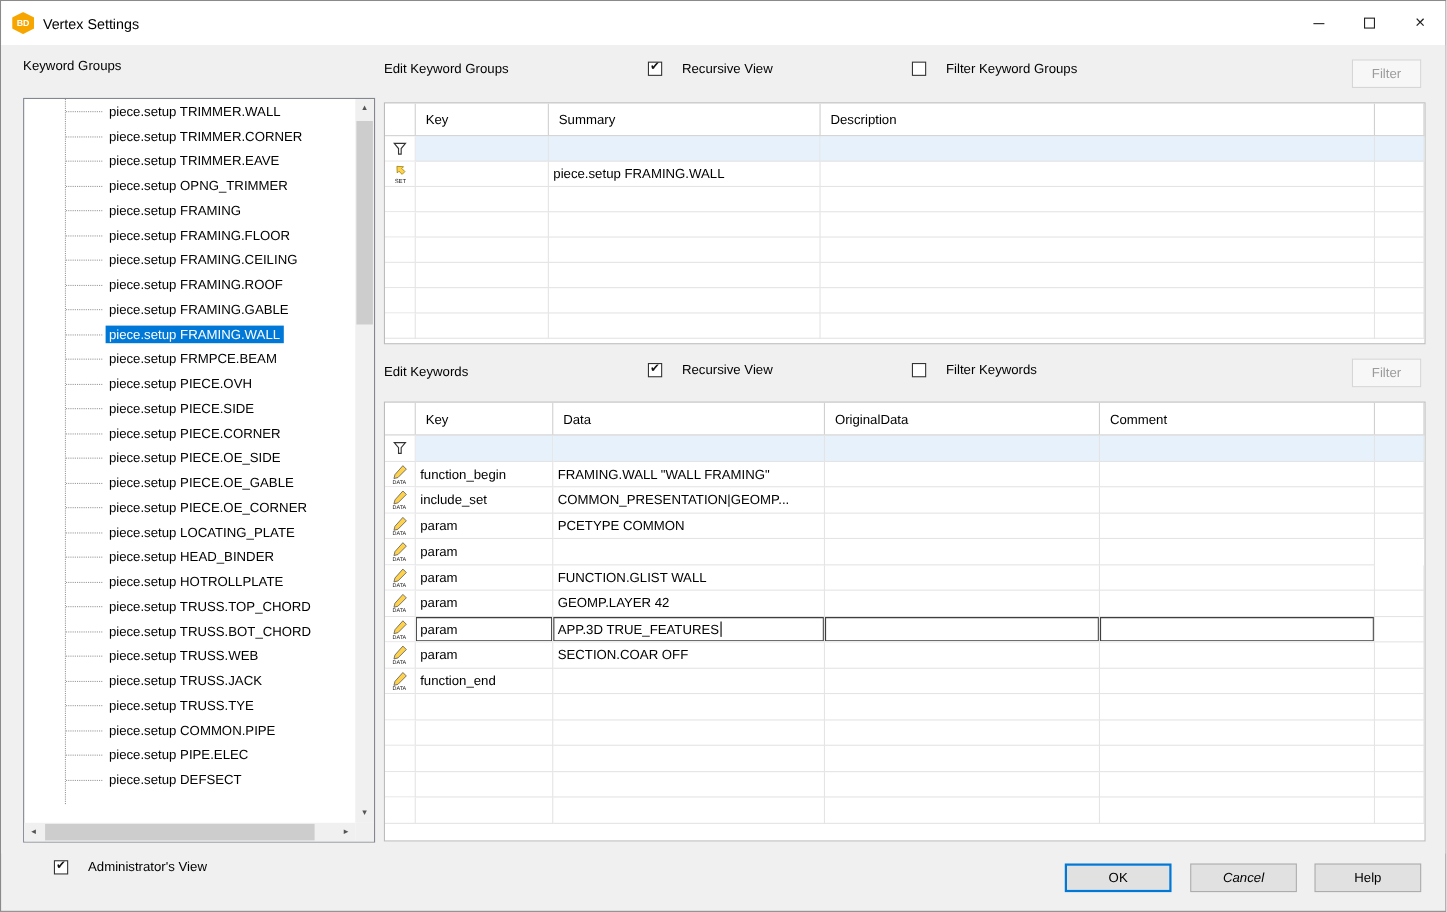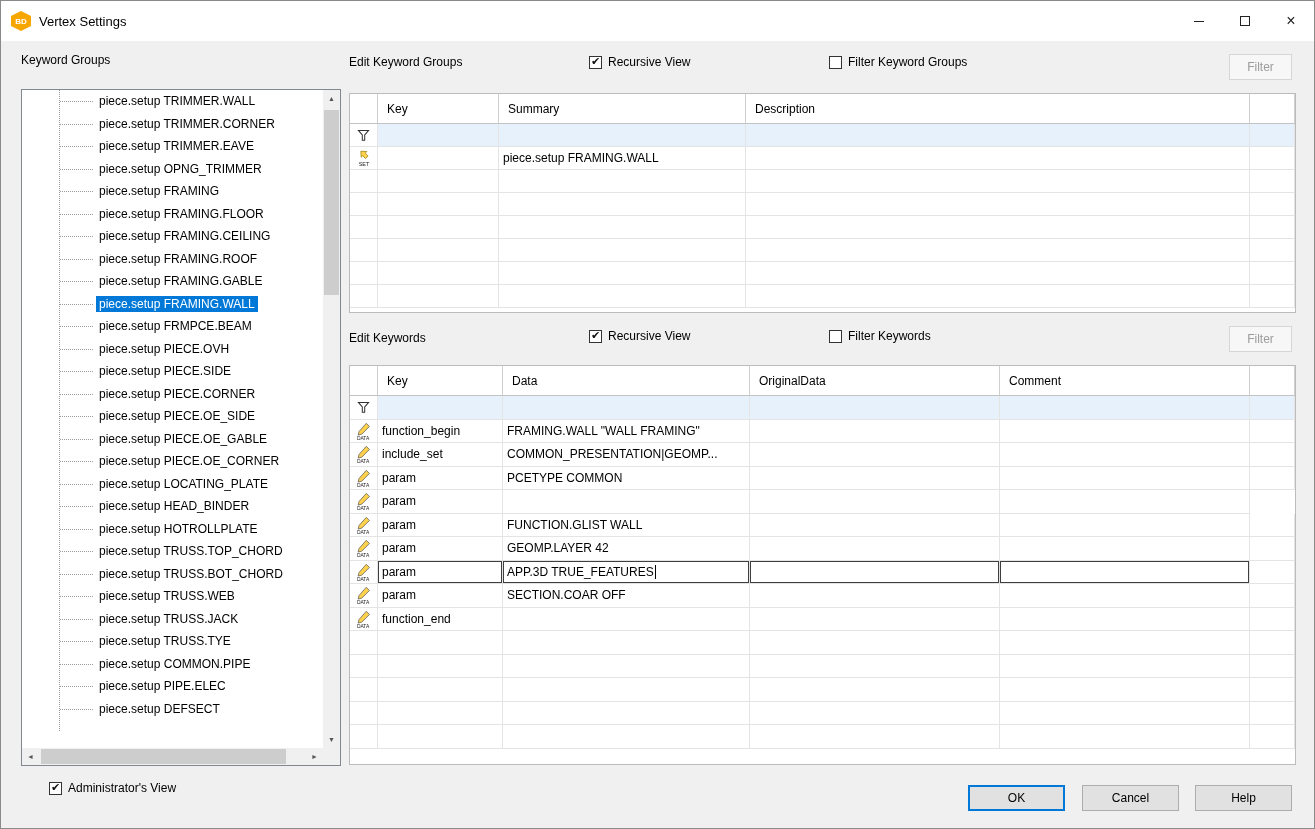--- a/index.html
+++ b/index.html
@@ -36,21 +36,21 @@
   .vscroll { position:absolute; top:0; right:0; width:17px; bottom:17px; background:#f0f0f0; }
   .hscroll { position:absolute; left:0; bottom:0; right:17px; height:17px; background:#f0f0f0; }
   .scroll-corner { position:absolute; right:0; bottom:0; width:17px; height:17px; background:#f0f0f0; }
   .sarrow { position:absolute; width:17px; height:17px; display:flex; align-items:center; justify-content:center; font-size:7px; color:#555; }
   .sarrow.up { top:0; left:0; } .sarrow.down { bottom:0; left:0; }
   .sarrow.left { left:0; top:0; } .sarrow.right { right:0; top:0; }
   .vthumb { position:absolute; left:1px; right:1px; top:20px; height:185px; background:#cdcdcd; }
   .hthumb { position:absolute; top:1px; bottom:1px; left:19px; width:245px; background:#cdcdcd; }
 
   
-  .win-checkbox { position:absolute; display:inline-flex; align-items:center; gap:6px; font-size:12px; cursor:default; white-space:nowrap; }
+  .win-checkbox { position:absolute; display:inline-flex; align-items:center; gap:18px; font-size:12px; cursor:default; white-space:nowrap; }
   .cb-box { width:13px; height:13px; background:#fff; border:1px solid #333; display:inline-flex; align-items:center; justify-content:center; font-size:11px; line-height:1; color:#111; }
   .cb-box.checked::before { content:"✔"; margin-top:-1px; }
 
   
   .btn { position:absolute; width:97px; height:26px; background:#e1e1e1; border:1px solid #adadad; font-family:inherit; font-size:12px; color:#000; }
   .btn.default { border:2px solid #0078d7; }
   .btn.disabled { width:63px; background:#f7f7f7; border:1px solid #d6d6d6; color:#9b9b9b; }
 
   
   .tbl { position:absolute; background:#fff; border:1px solid #bcbcbc; overflow:hidden; }
@@ -471,17 +471,17 @@
             <div class="cell filler"></div>
           </div>
         </div>
     </div>
 
     <label class="win-checkbox" style="left:20px; top:740px;padding-left:28px;">
       <span class="cb-box checked"></span>
       <span>Administrator's View</span>
     </label>
     <button class="btn default" style="left:967px; top:744px;">OK</button>
-    <button class="btn" style="left:1081px; top:744px;">Cancel</button>
+    <button class="btn" style="left:1081px; top:744px;font-style:italic;">Cancel</button>
     <button class="btn" style="left:1194px; top:744px;">Help</button>
 
   </div>
 </div>
 
 </body></html>

